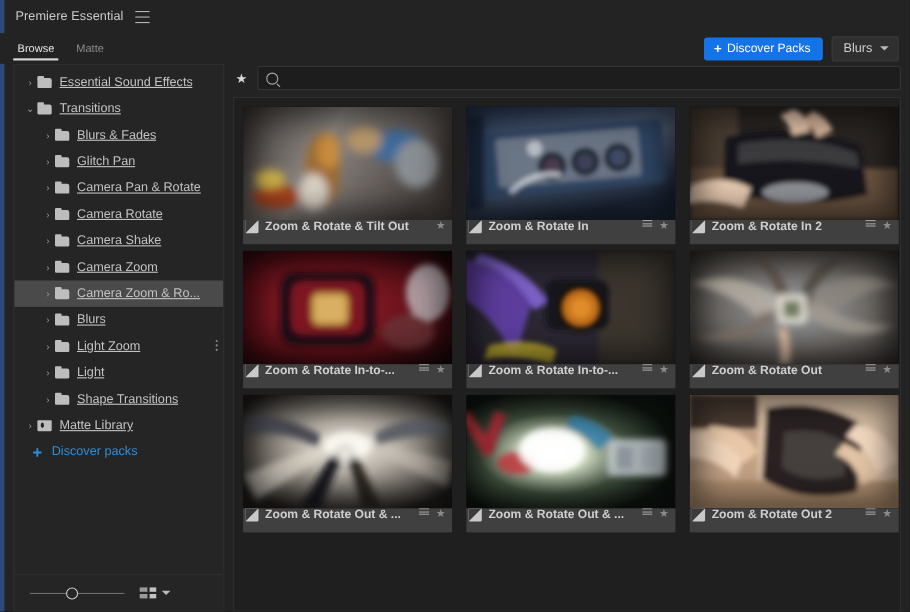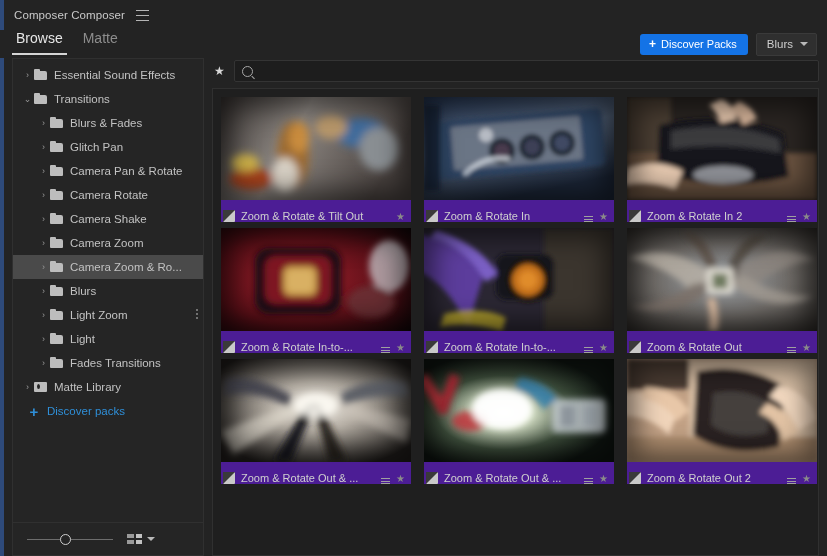--- a/index.html
+++ b/index.html
@@ -14,21 +14,21 @@
   .leftedge{position:absolute;left:0;top:0;width:4px;height:556px;background:#2e4a7a;}
 
   
   .titlebar{height:30px;flex:0 0 30px;display:flex;align-items:center;padding-left:14px;background:#232323;}
   .title-text{font-size:11.5px;color:#c9c9c9;letter-spacing:.1px;}
   .hamburger{margin-left:11px;width:13px;height:11px;display:flex;flex-direction:column;justify-content:space-between;cursor:pointer;}
   .hamburger i{display:block;height:1px;background:#b4b4b4;}
 
   
   .tabbar{height:28px;flex:0 0 28px;display:flex;align-items:center;position:relative;background:#232323;}
-  .tab{font-size:14px;color:#8d8d8d;padding:0 6px;margin-left:8px;position:relative;height:28px;display:flex;cursor:pointer;}
+  .tab{font-size:10px;color:#8d8d8d;padding:0 6px;margin-left:8px;position:relative;height:28px;display:flex;align-items:center;cursor:pointer;}
   .tab:first-child{margin-left:10px;}
   .tab.active{color:#e6e6e6;}
   .tab.active:after{content:"";position:absolute;left:2px;right:2px;bottom:3px;height:2px;background:#d6d6d6;}
   .tabbar-right{margin-left:auto;display:flex;align-items:center;gap:8px;padding-right:10px;}
   .discover-btn{
     display:flex;align-items:center;gap:5px;background:#1473e6;color:#fff;
     font-size:11px;border-radius:3px;padding:4px 11px 5px 9px;cursor:pointer;border:none;
   }
   .discover-btn .plus{font-size:12px;line-height:1;font-weight:700;}
   .menu-btn{
@@ -56,21 +56,21 @@
   }
   .row .folder{
     width:13px;height:10px;flex:0 0 13px;margin-right:7px;position:relative;
   }
   .row .folder:before{
     content:"";position:absolute;left:0;top:1px;width:13px;height:9px;background:#bdbdbd;border-radius:1px 2px 1px 1px;
   }
   .row .folder:after{
     content:"";position:absolute;left:0;top:-1px;width:5.5px;height:2.5px;background:#bdbdbd;border-radius:1px 1px 0 0;
   }
-  .row .lbl{overflow:hidden;text-overflow:ellipsis;}
+  .row .lbl{overflow:hidden;text-overflow:ellipsis;text-decoration:underline;}
   .row .dots{position:absolute;right:5px;top:6px;display:flex;flex-direction:column;gap:2px;}
   .row .dots i{width:2px;height:2px;background:#8b8b8b;border-radius:50%;display:block;}
   .ind0{padding-left:8px;}
   .ind1{padding-left:24px;}
   .link-row{height:24px;display:flex;align-items:center;font-size:11.5px;color:#2f8fd8;cursor:pointer;padding-left:8px;}
   .link-row .ic{width:26px;flex:0 0 26px;display:flex;justify-content:center;align-items:center;color:#c9c9c9;}
   .link-row.plus .ic{color:#2f8fd8;font-size:15px;font-weight:700;line-height:1;}
   .ul-icon{width:13px;height:11px;flex:0 0 13px;margin-right:7px;position:relative;}
   .ul-icon:before{content:"";position:absolute;left:0;top:0;width:13px;height:10px;background:#bdbdbd;border-radius:1px;}
   .ul-icon:after{content:"";position:absolute;left:3px;top:2.5px;width:3px;height:5px;background:#252525;border-radius:50%;}
@@ -105,22 +105,23 @@
   .search-field input{
     flex:1;background:transparent;border:none;outline:none;color:#cfcfcf;font-size:11px;
     font-family:"Liberation Sans",sans-serif;padding-left:6px;
   }
   .grid-wrap{flex:1;background:#1f1f1f;border:1px solid #303030;overflow:hidden;padding:8px 0 0 8px;min-height:0;}
   .grid{display:grid;grid-template-columns:repeat(3,190px);gap:6px 13px;}
   .card{width:190px;cursor:pointer;}
   .thumb{width:190px;height:103px;position:relative;overflow:hidden;background:#111;}
   .thumb .vig{position:absolute;inset:0;box-shadow:inset 0 0 26px 10px rgba(0,0,0,.55);}
   .caption{
-    height:22px;display:flex;align-items:flex-end;gap:6px;padding:0 4px 0 2px;
-    background:#4c1d95;
+    height:22px;display:flex;align-items:flex-start;gap:6px;padding:0 4px 0 2px;
+    background:#404040;
+    font-weight:bold;
   }
   .cap-ic{
     width:12px;height:12px;flex:0 0 12px;background:#c9c9c9;position:relative;border-radius:1px;
   }
   .cap-ic:after{
     content:"";position:absolute;left:0;top:0;width:0;height:0;
     border-left:12px solid #3a3a3a;border-bottom:12px solid transparent;
   }
   .cap-txt{
     flex:1;font-size:11px;color:#cfcfcf;white-space:nowrap;overflow:hidden;text-overflow:ellipsis;
@@ -132,21 +133,21 @@
   
   .art{position:absolute;inset:0;}
 </style>
 </head>
 <body>
 
 <div class="app">
   <div class="leftedge"></div>
 
   <div class="titlebar">
-    <span class="title-text">Composer Composer</span>
+    <span class="title-text">Premiere Essential</span>
     <span class="hamburger">
         <i></i>
         <i></i>
         <i></i>
       </span>
   </div>
 
   <div class="tabbar">
     <div class="tab active">
       <span>Browse</span>
@@ -231,21 +232,21 @@
             </span>
           </div>
           <div class="row ind1">
             <span class="arrow">›</span>
             <span class="folder"></span>
             <span class="lbl">Light</span>
           </div>
           <div class="row ind1">
             <span class="arrow">›</span>
             <span class="folder"></span>
-            <span class="lbl">Fades Transitions</span>
+            <span class="lbl">Shape Transitions</span>
           </div>
           <div class="row ind0">
             <span class="arrow">›</span>
             <span class="ul-icon"></span>
             <span class="lbl">Matte Library</span>
           </div>
           <div class="link-row plus">
             <span class="ic">+</span>
             <span>Discover packs</span>
           </div>

